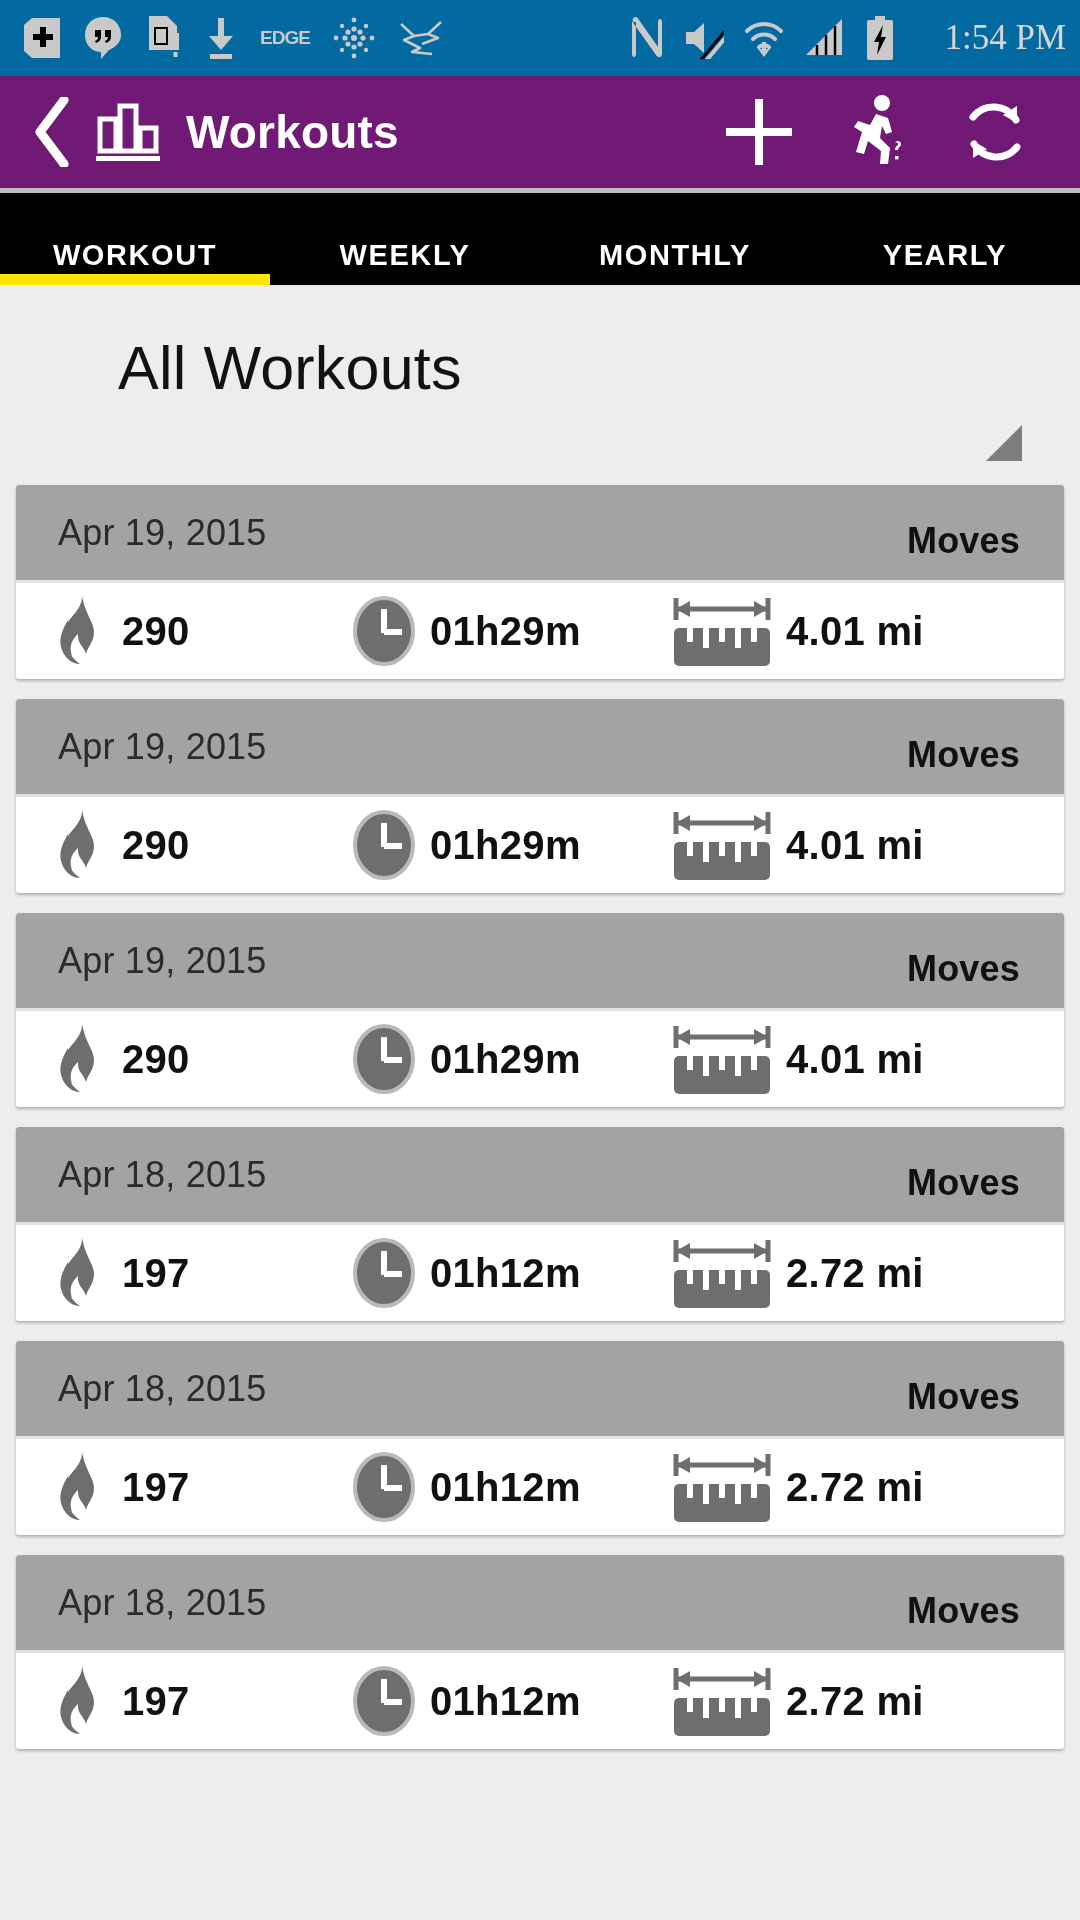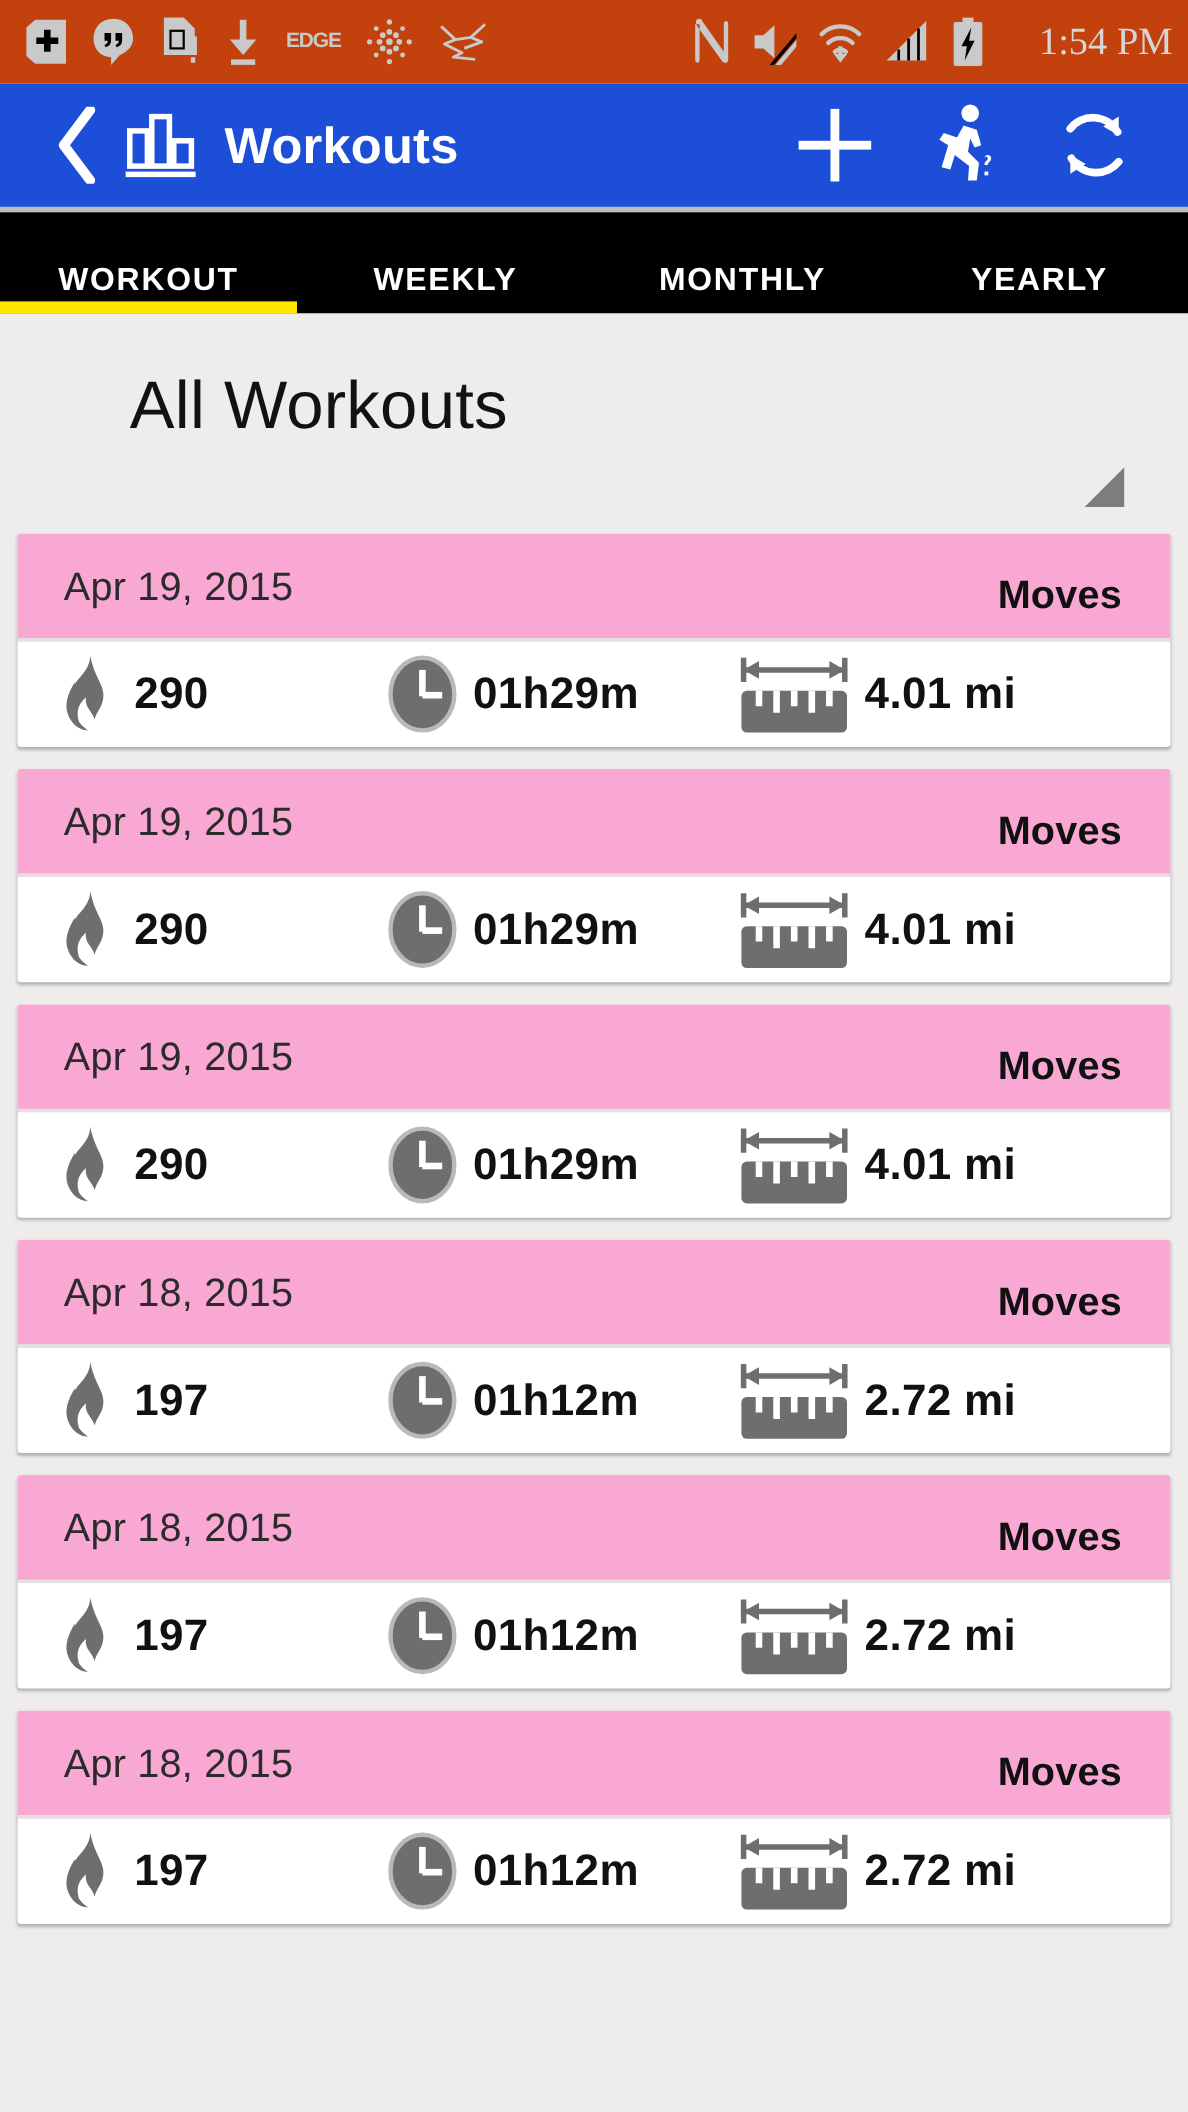--- a/index.html
+++ b/index.html
@@ -7,42 +7,42 @@
   html, body {
     width: 1080px; height: 1920px;
     background: #efedec;
     font-family: "Liberation Sans", "DejaVu Sans", sans-serif;
     overflow: hidden;
   }
   .screen { position: relative; width: 1080px; height: 1920px; background: #efedec; }
 
   
   .status-bar {
-    height: 76px; background: #c2410c; display: flex; align-items: center;
+    height: 76px; background: #0369a1; display: flex; align-items: center;
     padding: 0 14px 0 22px; gap: 4px;
   }
   .status-left { display: flex; align-items: center; gap: 22px; flex: 0 0 auto; }
   .status-mid { flex: 1 1 auto; }
   .status-right { display: flex; align-items: center; gap: 18px; flex: 0 0 auto; }
   .sicon { display: block; }
   .sicon svg { display: block; }
   .edge-txt {
     color: #c9c9c9; font-size: 19px; font-weight: bold; letter-spacing: -1px;
     font-family: "Liberation Sans", sans-serif; border: 0;
   }
   .clock-txt {
     color: #d6d6d6; font-size: 35px; font-weight: 400; letter-spacing: 0px;
     margin-left: 30px; white-space: nowrap;
     font-family: Liberation Serif, serif;
   }
 
   
   .action-bar {
-    height: 112px; background: #1d4ed8; display: flex; align-items: center;
-    padding: 0 26px 0 34px; position: relative; justify-content: center;
+    height: 112px; background: #701a75; display: flex; align-items: center;
+    padding: 0 26px 0 16px; position: relative; justify-content: center;
   }
   .ab-back { width: 70px; display: flex; align-items: center; justify-content: center; }
   .ab-logo { margin-left: 10px; display: flex; align-items: center; }
   .ab-title {
     color: #fff; font-size: 46px; font-weight: bold; margin-left: 26px;
     letter-spacing: 0.2px; white-space: nowrap;
   }
   .ab-spacer { flex: 1 1 auto; }
   .ab-act { width: 118px; display: flex; align-items: center; justify-content: center; }
   .ab-divider { height: 5px; background: #bdbdbd; width: 100%; }
@@ -84,21 +84,21 @@
 
   
   .card-list { padding: 18px 16px 0 16px; display: flex; flex-direction: column; gap: 20px; }
   .card {
     background: #ffffff; border-radius: 3px;
     box-shadow: 0 2px 3px rgba(0,0,0,0.26);
     overflow: hidden;
   }
   .card-head {
     display: flex; align-items: center; justify-content: space-between;
-    height: 98px; padding: 0 44px 0 42px; background: #f9a8d4;
+    height: 98px; padding: 0 44px 0 42px; background: #a3a3a3;
     border-bottom: 3px solid #e2e2e2;
   }
   .card-date { font-size: 36px; color: #2b2b2b; font-weight: 400; letter-spacing: 0.2px; }
   .card-source { font-size: 36px; color: #111; font-weight: bold; letter-spacing: 0.2px; margin-top: 17px; }
   .card-stats {
     display: flex; align-items: center; height: 96px; padding: 0 36px 0 36px;
   }
   .stat { display: flex; align-items: center; }
   .stat-cal { width: 300px; }
   .stat-dur { width: 320px; }

